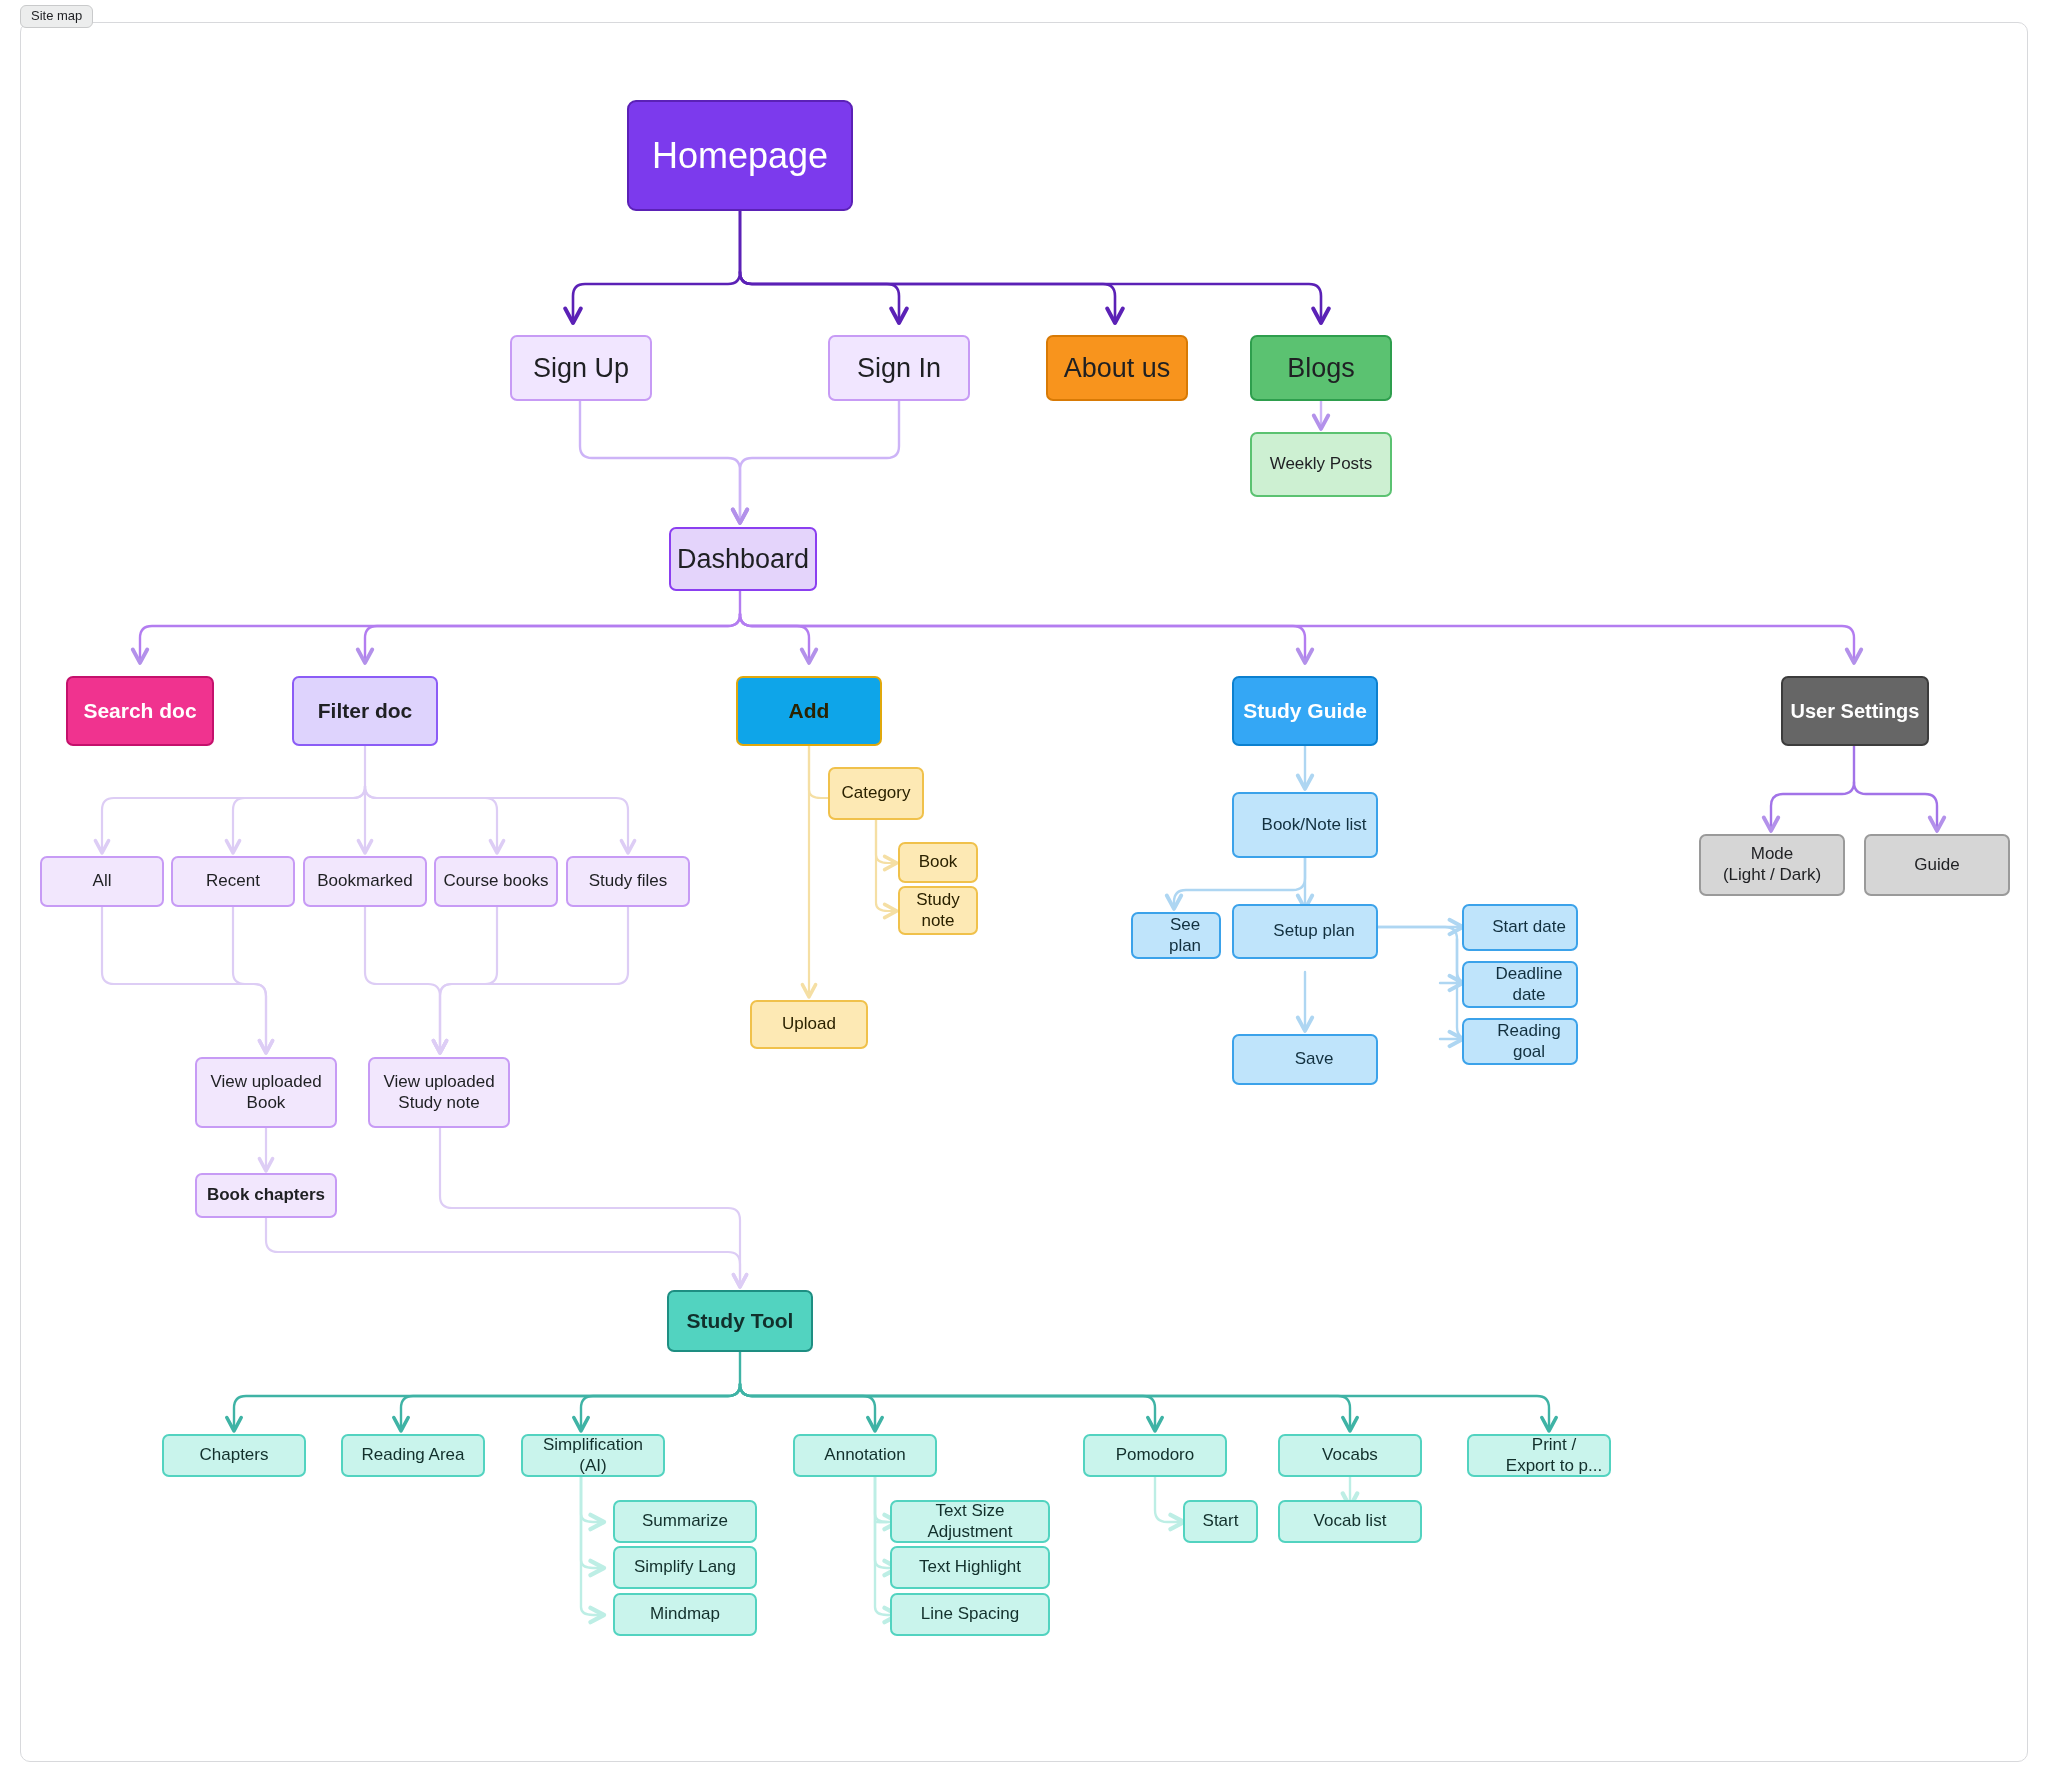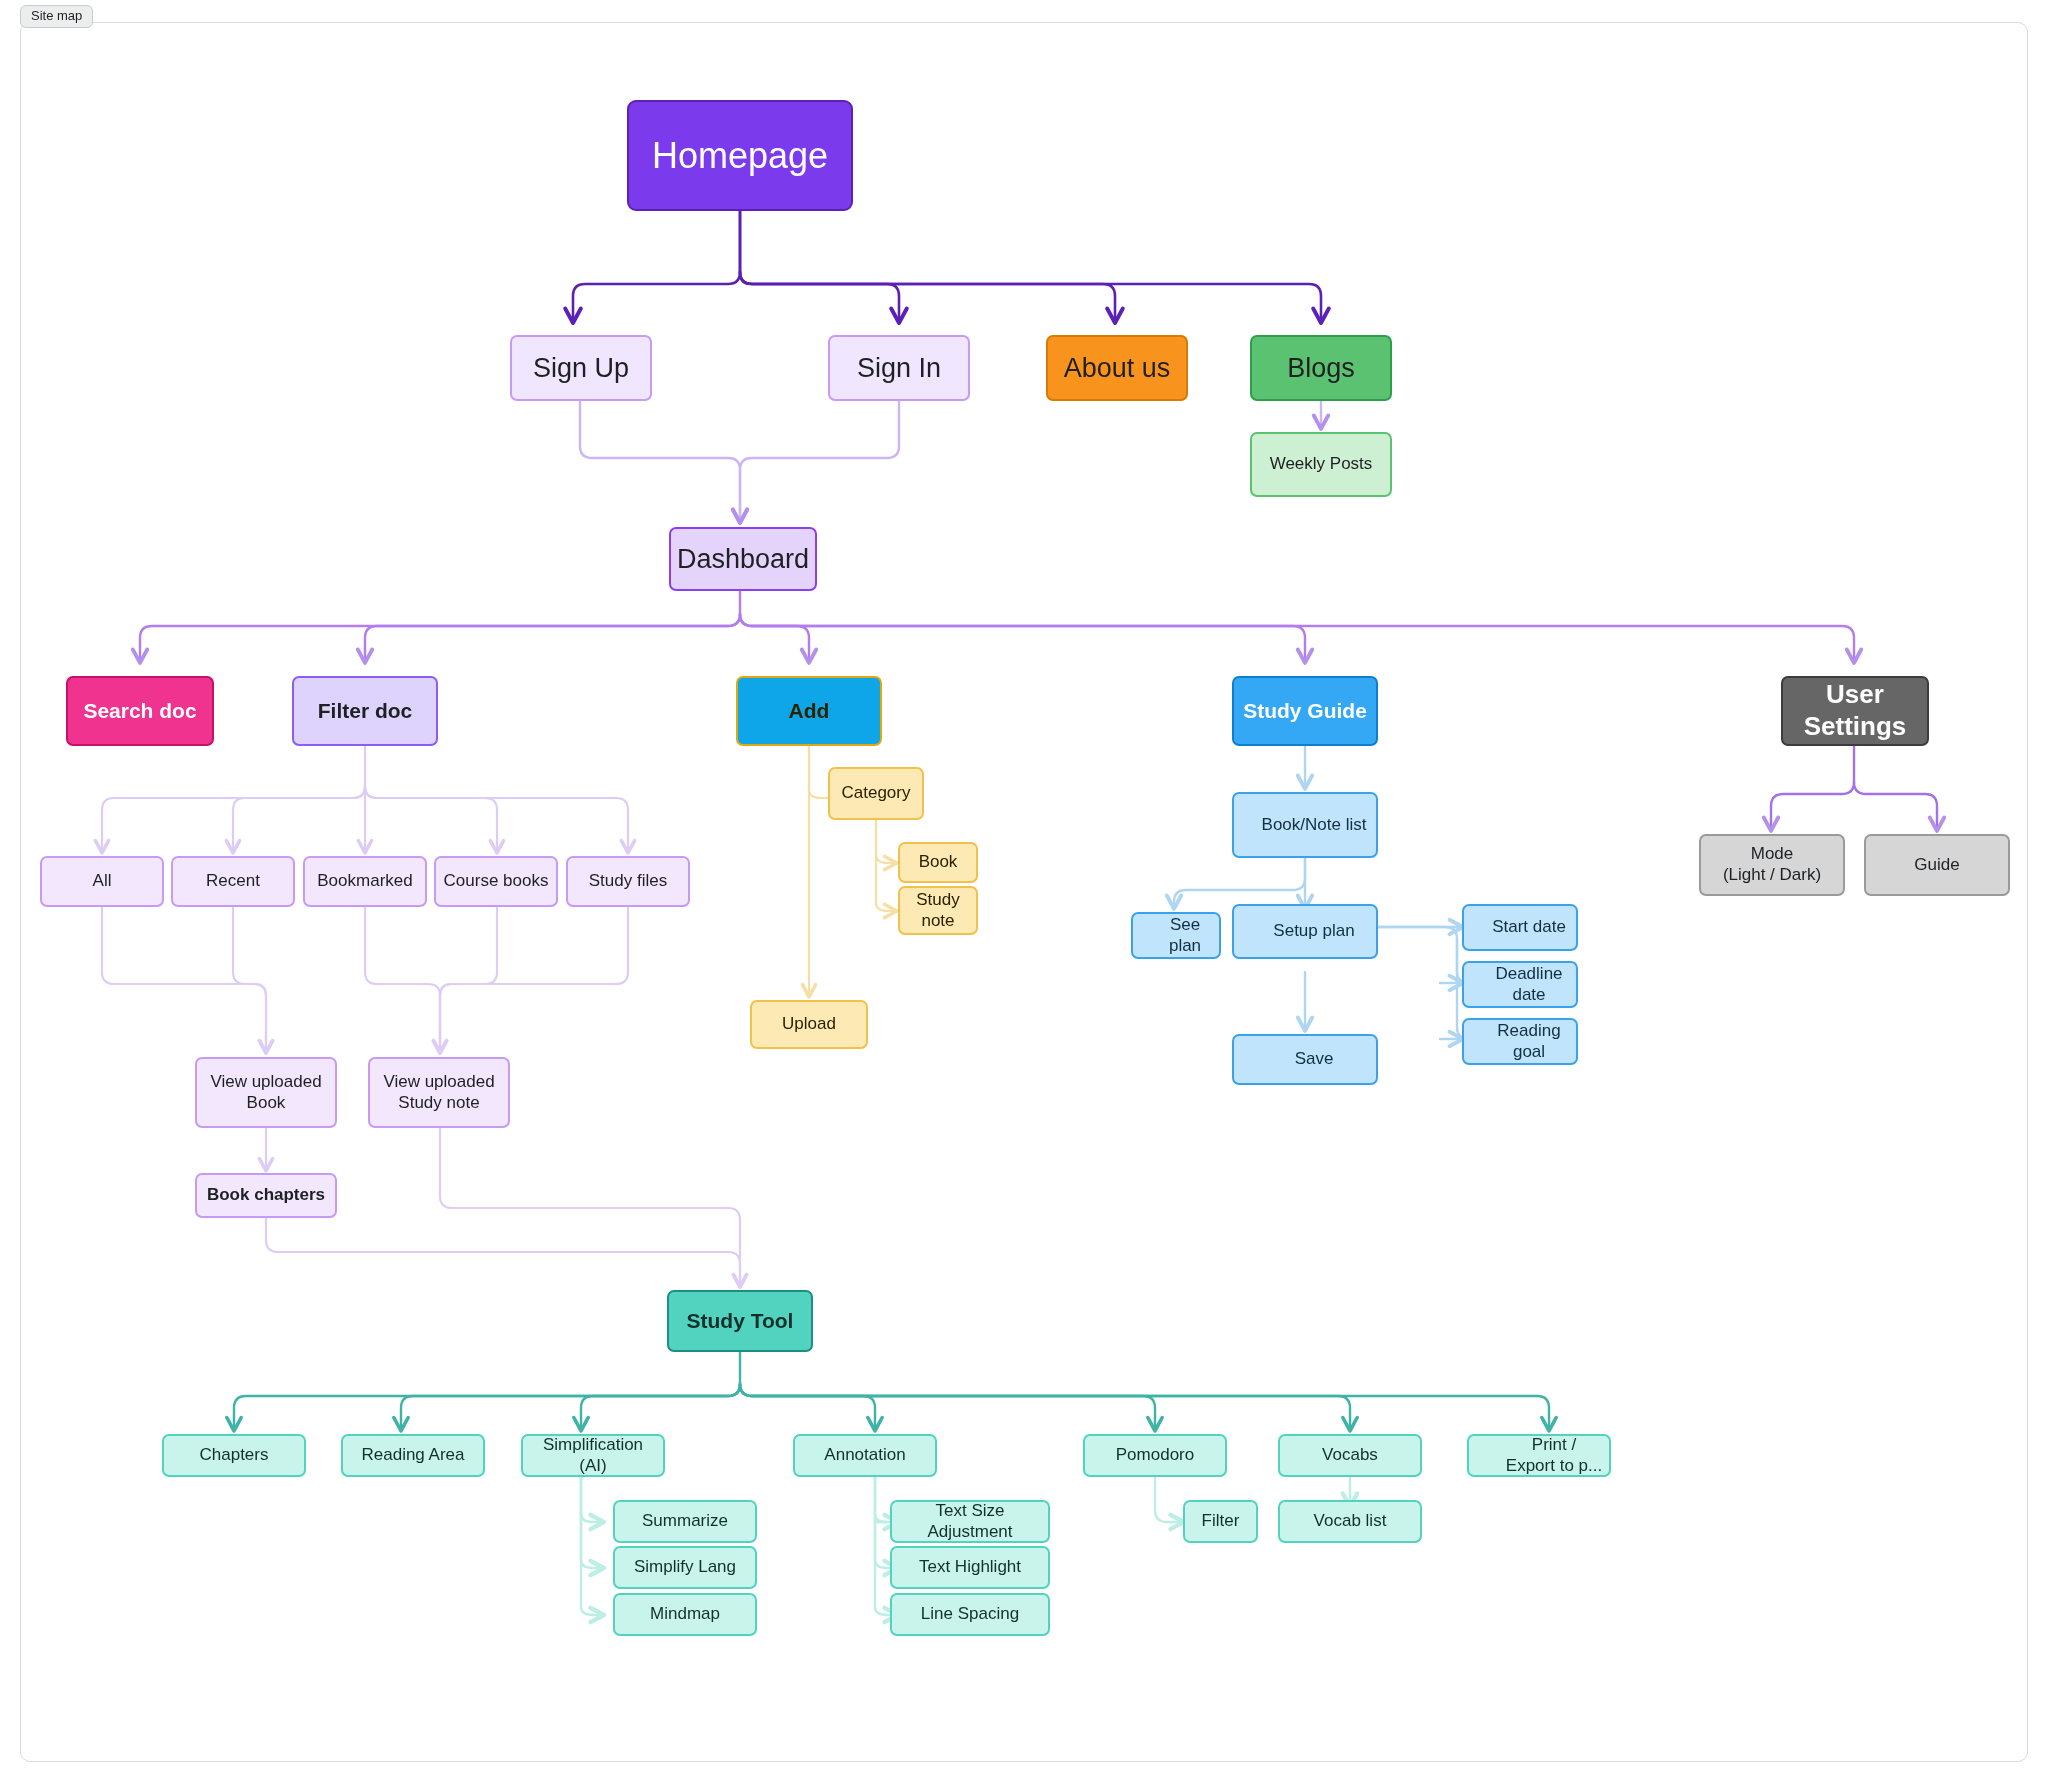--- a/index.html
+++ b/index.html
@@ -72,21 +72,21 @@
   .n-auth       { background:#f1e6ff; border-color:#c79bf5; color:#1f2023; font-size:27px; }
   .n-about      { background:#f8941d; border-color:#d87a05; color:#1f2023; font-size:27px; }
   .n-blogs      { background:#5bc271; border-color:#2e9e4d; color:#1f2023; font-size:27px; }
   .n-weekly     { background:#cdf0d2; border-color:#5bc271; color:#1f2023; font-size:17px; }
   .n-dashboard  { background:#e4d4fb; border-color:#8b3ff0; color:#1f2023; font-size:27px; }
 
   .n-search     { background:#f0338f; border-color:#c4116c; color:#ffffff; font-size:21px; font-weight:bold; }
   .n-filter     { background:#ded3fd; border-color:#8b5cf6; color:#1f2023; font-size:21px; font-weight:bold; }
   .n-add        { background:#0ea5e9; border-color:#e0a80c; color:#2b2200; font-size:21px; font-weight:bold; }
   .n-guide      { background:#34a7f5; border-color:#0c80cf; color:#ffffff; font-size:21px; font-weight:bold; }
-  .n-settings   { background:#666666; border-color:#3c3c3c; color:#ffffff; font-size:26px; font-weight:bold; }
+  .n-settings   { background:#666666; border-color:#3c3c3c; color:#ffffff; font-size:20px; font-weight:bold; }
   .n-studytool  { background:#52d3c0; border-color:#1e8e82; color:#11302c; font-size:21px; font-weight:bold; }
 
   .n-filterchild{ background:#f2e7fd; border-color:#c79bf5; color:#1f2023; font-size:17px; }
   .n-uploadview { background:#f2e7fd; border-color:#c79bf5; color:#1f2023; font-size:17px; }
   .n-addchild   { background:#fde9b4; border-color:#f0c14b; color:#2b2200; font-size:17px; }
   .n-guidechild { background:#bfe4fb; border-color:#3ba2ea; color:#12303f; font-size:17px;padding-left:24px; }
   .n-setchild   { background:#d6d6d6; border-color:#9a9a9a; color:#1f2023; font-size:17px; }
   .n-toolchild  { background:#c9f4ec; border-color:#52d3c0; color:#12302c; font-size:17px; }
 </style>
 </head>
@@ -298,17 +298,17 @@
   <div class="node n-toolchild" style="left:613px; top:1546px; width:144px; height:43px;">Simplify Lang</div>
 
   <div class="node n-toolchild" style="left:613px; top:1593px; width:144px; height:43px;">Mindmap</div>
 
   <div class="node n-toolchild" style="left:890px; top:1500px; width:160px; height:43px;">Text Size Adjustment</div>
 
   <div class="node n-toolchild" style="left:890px; top:1546px; width:160px; height:43px;">Text Highlight</div>
 
   <div class="node n-toolchild" style="left:890px; top:1593px; width:160px; height:43px;">Line Spacing</div>
 
-  <div class="node n-toolchild" style="left:1183px; top:1500px; width:75px; height:43px;">Filter</div>
+  <div class="node n-toolchild" style="left:1183px; top:1500px; width:75px; height:43px;">Start</div>
 
   <div class="node n-toolchild" style="left:1278px; top:1500px; width:144px; height:43px;">Vocab list</div>
 
 </div>
 
 </body></html>

